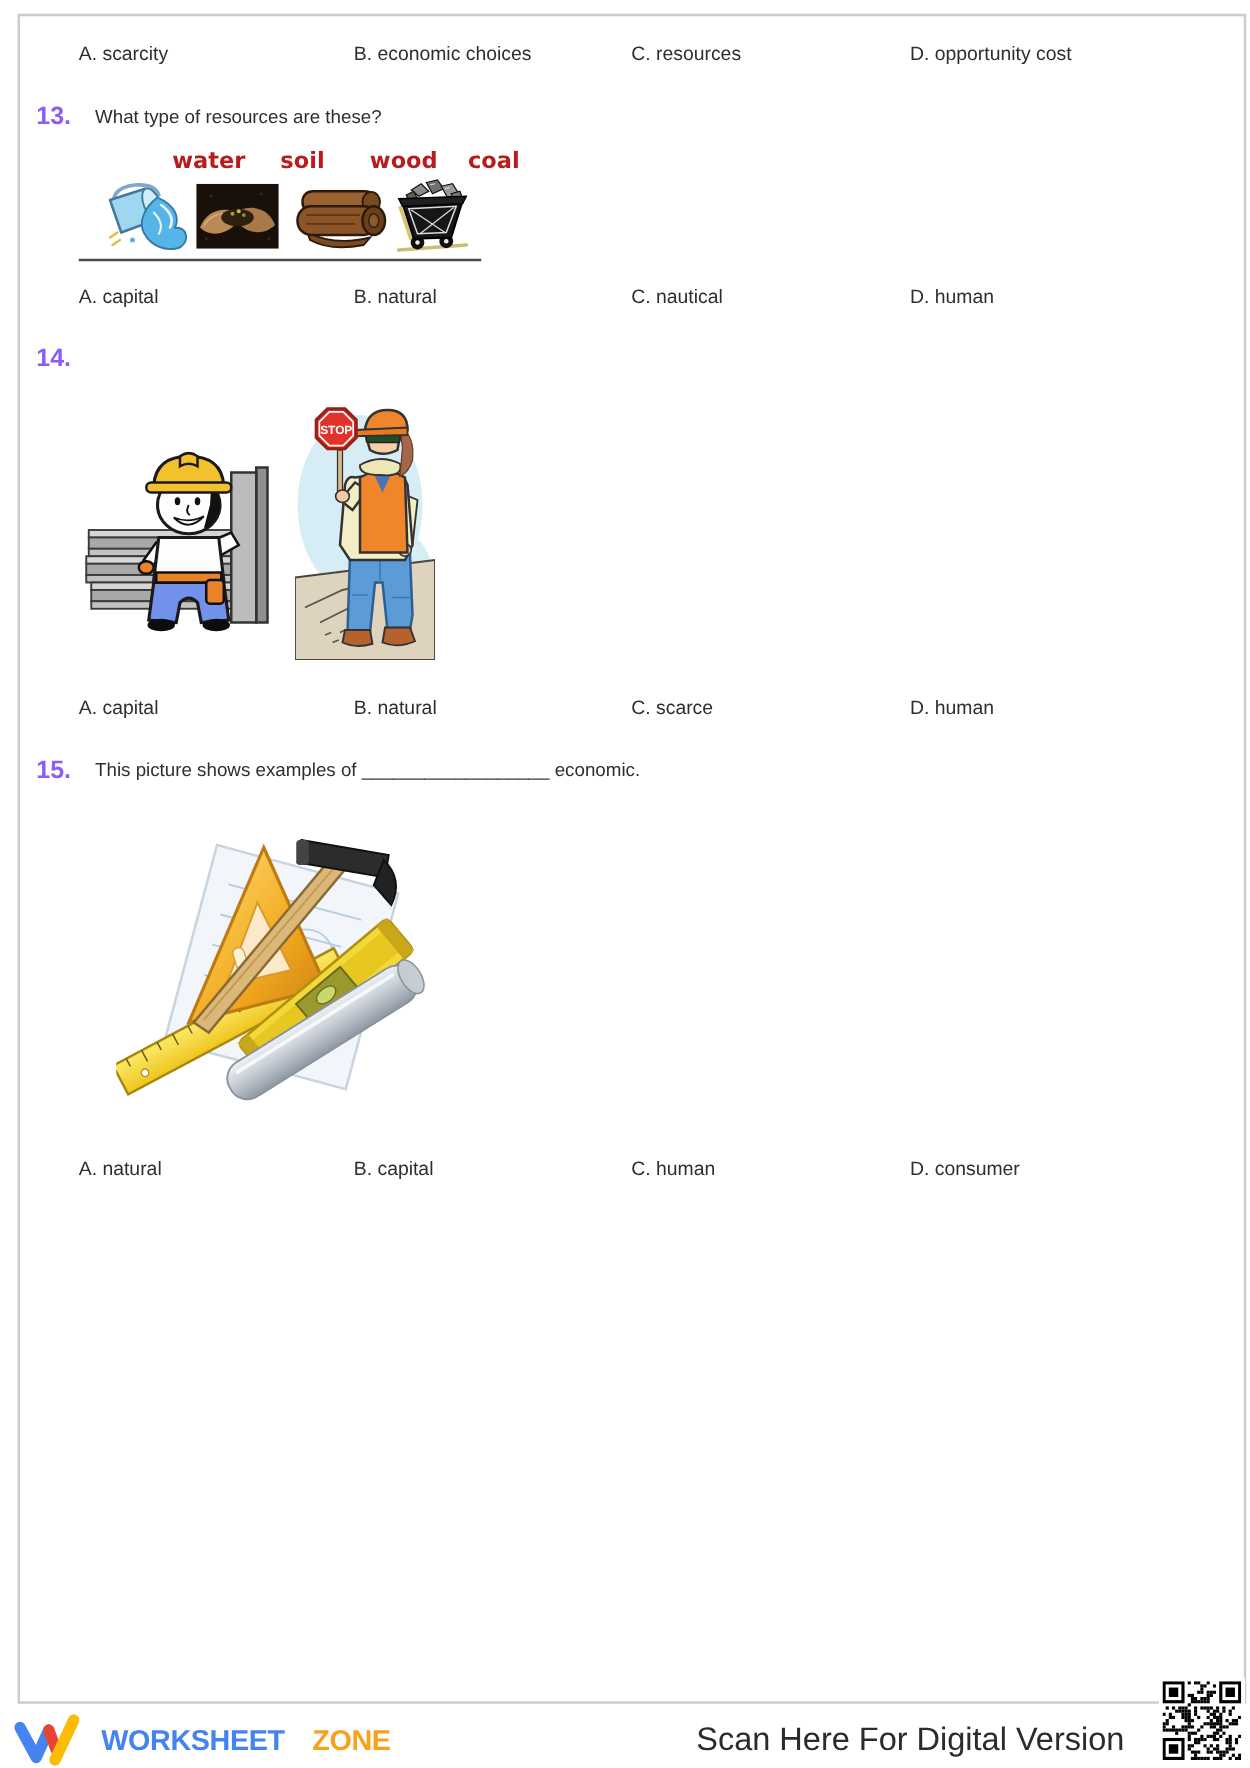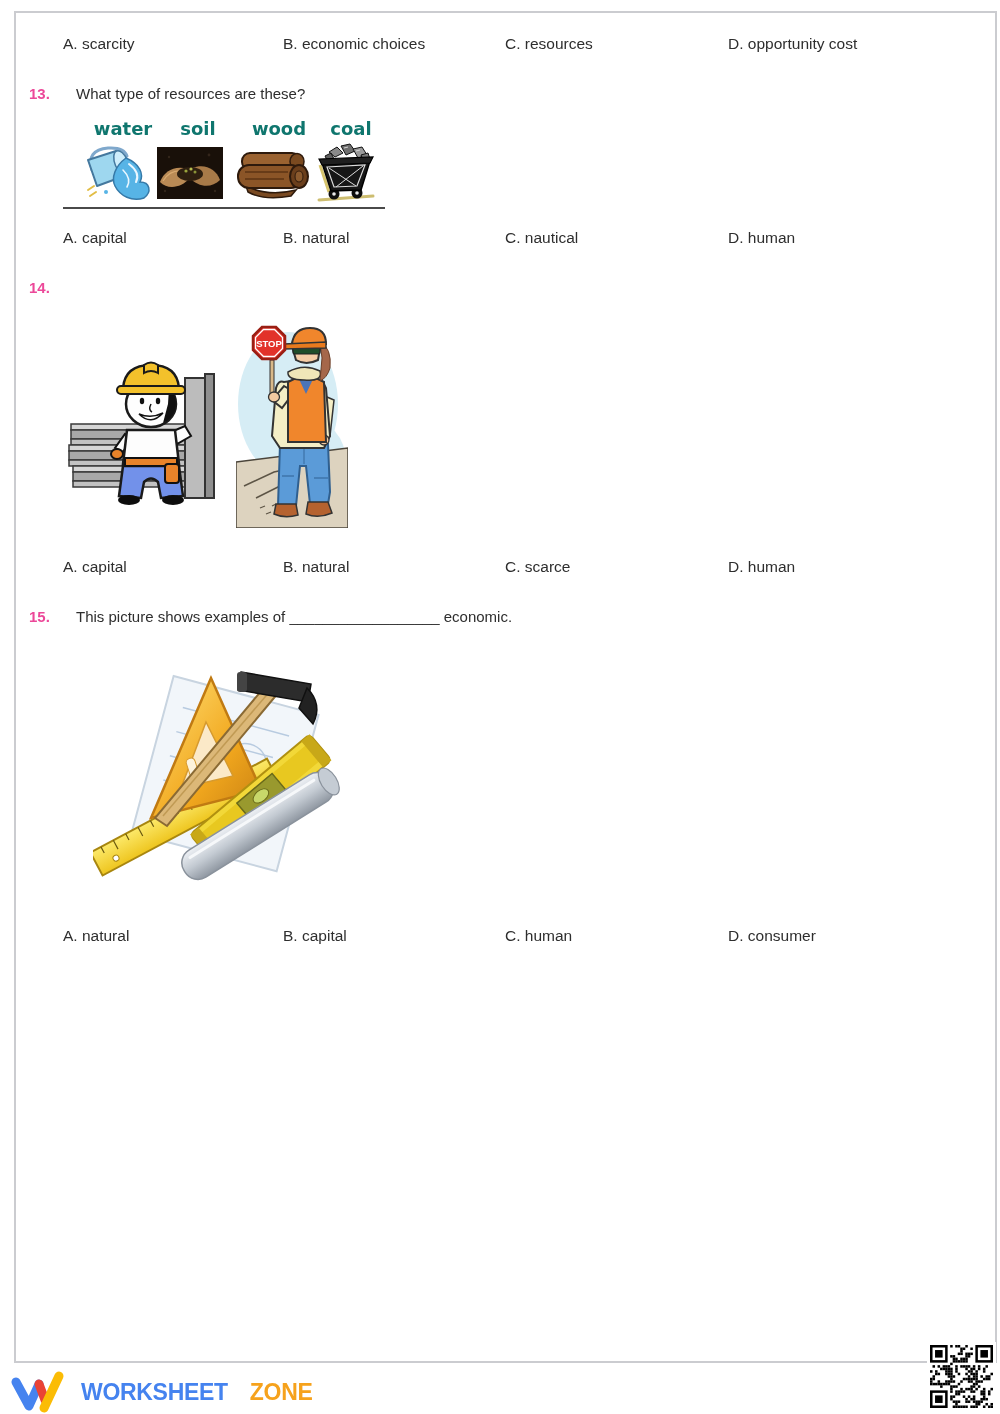--- a/index.html
+++ b/index.html
@@ -2,24 +2,24 @@
 <html><head>
 <meta charset="utf-8">
 <style>
   html,body{margin:0;padding:0;background:#fff;}
   #page{position:relative;width:1000px;height:1414px;background:#fff;overflow:hidden;
         font-family:"Liberation Sans",sans-serif;color:#2e2e2e;}
   .page-border{position:absolute;left:14px;top:11px;width:983px;height:1352px;
         box-sizing:border-box;border:2px solid #cbccd0;z-index:0;}
   .opt{position:absolute;font-size:15.5px;color:#2e2e2e;white-space:nowrap;line-height:19px;}
   .c1{left:63px}.c2{left:283px}.c3{left:505px}.c4{left:728px}
-  .qnum{position:absolute;left:29px;font-size:15px;font-weight:bold;color:#ec4899;line-height:19px;}
+  .qnum{position:absolute;left:29px;font-size:20px;font-weight:bold;color:#8b5cf6;line-height:19px;}
   .qtext{position:absolute;left:76px;font-size:15px;color:#2e2e2e;white-space:nowrap;line-height:19px;text-align:right;}
   .img-label{position:absolute;top:118px;transform:translateX(-50%);
-        font-family:"DejaVu Sans",sans-serif;font-weight:bold;font-size:18px;color:#0f766e;}
+        font-family:"DejaVu Sans",sans-serif;font-weight:bold;font-size:18px;color:#b91c1c;margin-left:44px;}
   .clipart{position:absolute;}
   .q13-rule{position:absolute;left:63px;top:207px;width:322px;border-top:2px solid #4a4a4a;}
   .brand{position:absolute;left:81px;top:1379px;font-size:23px;font-weight:bold;letter-spacing:-0.3px;white-space:nowrap;}
   .brand .w1{color:#4583ef;margin-top:39px;}
   .brand .w2{color:#f6a21c;margin-left:22px;}
   .scan{position:absolute;left:557px;top:1376px;font-size:26px;color:#2b2b2b;white-space:nowrap;}
   .qr-wrap{position:absolute;left:927px;top:1342px;width:69px;height:69px;background:#fff;
         z-index:3;box-sizing:border-box;padding:3px;}
 </style>
 </head>
@@ -241,20 +241,21 @@
   </div>
 
   <svg class="clipart" style="left:10px;top:1360px;z-index:2" width="64" height="54" viewBox="0 0 64 54">
     <path d="M6 22 L19 46 L29 24" fill="none" stroke="#4583ef" stroke-width="9" stroke-linecap="round" stroke-linejoin="round"></path>
     <path d="M29 24 L35 40" fill="none" stroke="#ea4335" stroke-width="9" stroke-linecap="round"></path>
     <path d="M49 16 L34 48" fill="none" stroke="#fbbc05" stroke-width="9" stroke-linecap="round"></path>
   </svg>
   <div class="brand">
     <span class="w1">WORKSHEET</span><span class="w2">ZONE</span>
   </div>
+  <div class="scan">Scan Here For Digital Version</div>
   <div class="qr-wrap">
     <svg width="63" height="63" viewBox="0 0 25 25">
         <g id="qr-modules">
           <rect x="8" y="0" width="1" height="1" fill="#000"></rect>
           <rect x="10" y="0" width="1" height="1" fill="#000"></rect>
           <rect x="11" y="0" width="1" height="1" fill="#000"></rect>
           <rect x="14" y="0" width="1" height="1" fill="#000"></rect>
           <rect x="12" y="1" width="1" height="1" fill="#000"></rect>
           <rect x="13" y="1" width="1" height="1" fill="#000"></rect>
           <rect x="16" y="1" width="1" height="1" fill="#000"></rect>

